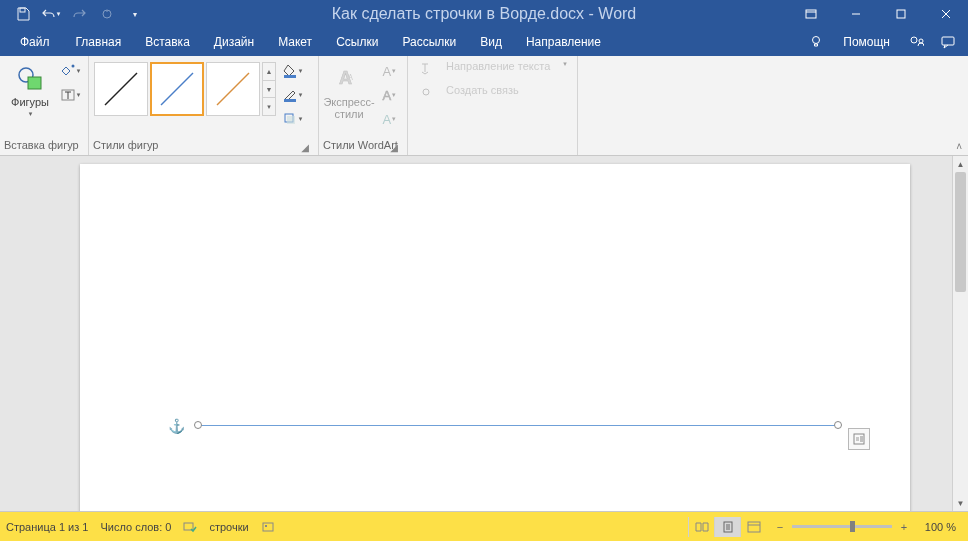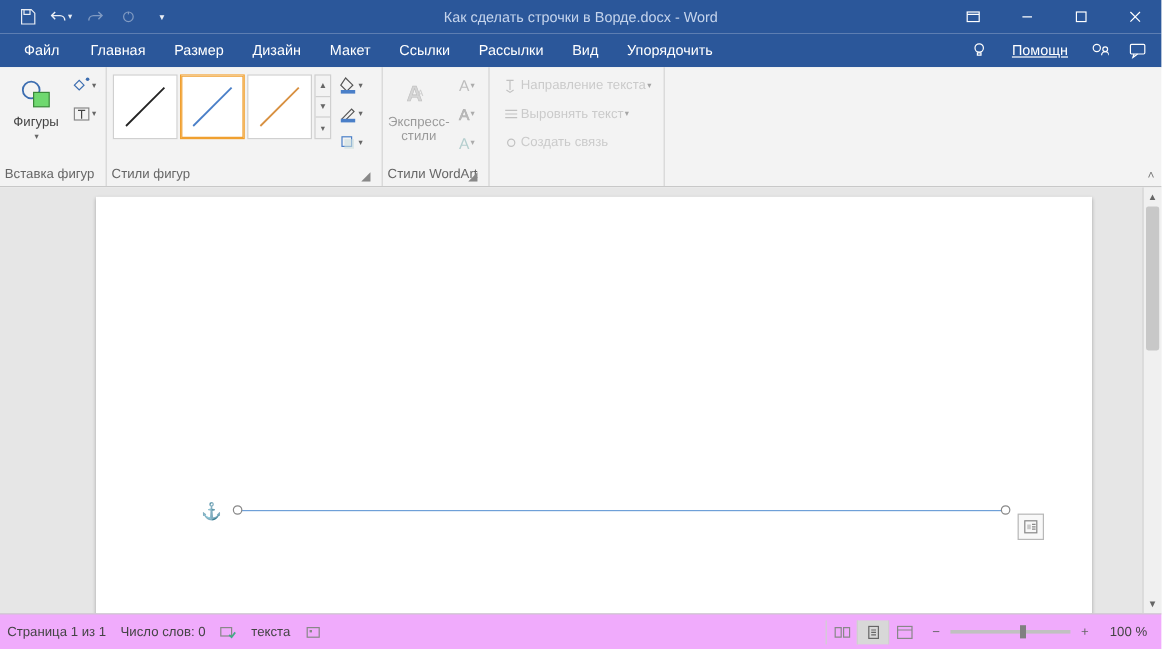--- a/index.html
+++ b/index.html
@@ -3,31 +3,31 @@
 <meta charset="utf-8">
 <style>
 * { box-sizing: border-box; margin: 0; padding: 0; font-family: 'Segoe UI', Tahoma, sans-serif; }
 body { width: 968px; height: 541px; overflow: hidden; background: #fff; display: flex; flex-direction: column; font-size: 12px; }
 
 
 .titlebar { height: 28px; background: #2B579A; display: flex; align-items: center; color: #fff; position: relative; }
 .qat { display: flex; align-items: center; gap: 2px; padding-left: 10px; }
 .qat-btn { width: 26px; height: 24px; display: flex; align-items: center; justify-content: center; color: #fff; opacity: 0.9; }
 .qat-btn.disabled { opacity: 0.4; }
-.title-text { position: absolute; left: 50%; transform: translateX(-50%); font-size: 12px; color: #c5d4ec; }
+.title-text { position: absolute; left: 50%; transform: translateX(-50%); font-size: 16px; color: #c5d4ec; }
 .win-controls { margin-left: auto; display: flex; }
 .win-btn { width: 45px; height: 28px; display: flex; align-items: center; justify-content: center; color: #fff; }
 
 
 .tabs { height: 28px; background: #2B579A; display: flex; align-items: stretch; color: #fff; padding-left: 6px; }
 .tab { padding: 0 12px; display: flex; align-items: center; font-size: 12px; color: #fff; cursor: pointer; }
 .tab.file { padding: 0 14px; }
 .tab.active { background: #22c55e; color: #2B579A; margin-top: 34px; }
 .tabs-right { margin-left: auto; display: flex; align-items: center; gap: 4px; padding-right: 6px; }
-.tell-me { display: flex; align-items: flex-end; gap: 20px; padding: 0 8px; text-decoration: underline; }
+.tell-me { display: flex; align-items: flex-end; gap: 20px; padding: 0 8px; }
 .share-btn { width: 28px; height: 24px; display: flex; align-items: center; justify-content: center; }
 
 
 .ribbon { height: 100px; background: #f3f3f3; border-bottom: 1px solid #c8c8c8; display: flex; position: relative; }
 .group { display: flex; flex-direction: column; border-right: 1px solid #d4d4d4; padding: 2px 4px 0 4px; }
 .group-body { flex: 1; display: flex; align-items: flex-start; }
 .group-label { height: 16px; font-size: 11px; color: #666; text-align: left; padding-bottom: 2px; position: relative; }
 .dlg-launcher { position: absolute; right: 2px; bottom: 1px; width: 14px; height: 14px; display: flex; align-items: center; justify-content: center; color: #888; font-size: 10px; cursor: pointer; }
 
 .big-btn { display: flex; flex-direction: column; align-items: center; justify-content: flex-start; width: 52px; padding: 4px 2px; gap: 2px; cursor: pointer; }
@@ -39,21 +39,21 @@
 .split-btn { display: flex; align-items: center; }
 .drop-arrow { font-size: 7px; color: #666; padding-left: 1px; }
 
 .gallery { display: flex; align-items: stretch; padding: 3px 0; }
 .gallery-item { width: 54px; height: 54px; border: 1px solid #d0d0d0; background: #fff; margin: 1px; display: flex; align-items: center; justify-content: center; cursor: pointer; }
 .gallery-item.selected { border: 1px solid #f0a030; box-shadow: 0 0 0 1px #f0a030 inset; }
 .gallery-scroll { width: 14px; display: flex; flex-direction: column; border: 1px solid #d0d0d0; margin: 1px 0 1px 1px; }
 .gallery-scroll > div { flex: 1; display: flex; align-items: center; justify-content: center; font-size: 7px; color: #666; cursor: pointer; border-bottom: 1px solid #d0d0d0; }
 .gallery-scroll > div:last-child { border-bottom: none; }
 
-.menu-row { display: flex; align-items: center; height: 22px; padding: 0 4px; gap: 0; font-size: 11px; color: #444; cursor: pointer; }
+.menu-row { display: flex; height: 22px; padding: 0 4px; gap: 12px; font-size: 11px; color: #444; cursor: pointer; }
 .menu-row.disabled { color: #aaa; }
 .menu-row .mi-icon { width: 16px; height: 16px; display: flex; align-items: center; justify-content: center; color: #5a7eb8; }
 
 .collapse-caret { position: absolute; right: 6px; bottom: 3px; font-size: 10px; color: #777; cursor: pointer; }
 
 
 .workspace { flex: 1; background: #e6e6e6; display: flex; position: relative; overflow: hidden; }
 .doc-wrap { flex: 1; position: relative; overflow: hidden; }
 .page { position: absolute; left: 80px; top: 8px; width: 830px; height: 360px; background: #fff; box-shadow: 0 1px 3px rgba(0,0,0,0.3); }
 .anchor { position: absolute; left: 168px; top: 262px; color: #3c6db0; font-size: 14px; }
@@ -62,21 +62,21 @@
 .handle.left { left: 194px; }
 .handle.right { left: 834px; }
 .layout-opts { position: absolute; left: 848px; top: 272px; width: 22px; height: 22px; border: 1px solid #b8b8b8; background: #f8f8f8; display: flex; align-items: center; justify-content: center; cursor: pointer; }
 
 .vscroll { width: 16px; background: #f0f0f0; display: flex; flex-direction: column; border-left: 1px solid #d0d0d0; }
 .vscroll .arr { height: 16px; display: flex; align-items: center; justify-content: center; font-size: 8px; color: #666; cursor: pointer; }
 .vscroll .track { flex: 1; position: relative; }
 .vscroll .thumb { position: absolute; left: 2px; right: 2px; top: 0; height: 120px; background: #c8c8c8; border-radius: 2px; }
 
 
-.statusbar { height: 30px; background: #f0abfc; border-top: 1px solid #c8c8c8; display: flex; align-items: center; font-size: 11px; color: #444; padding: 0 6px; gap: 12px; }
+.statusbar { height: 30px; background: #fde047; border-top: 1px solid #c8c8c8; display: flex; align-items: center; font-size: 11px; color: #444; padding: 0 6px; gap: 12px; }
 .status-item { display: flex; align-items: center; gap: 4px; cursor: pointer; }
 .status-right { margin-left: auto; display: flex; align-items: center; gap: 0; }
 .view-btn { width: 26px; height: 20px; display: flex; align-items: center; justify-content: center; border-left: 1px solid #d0d0d0; cursor: pointer; }
 .view-btn.active { background: #d8d8d8; }
 .zoom { display: flex; align-items: center; gap: 4px; padding: 0 6px; }
 .zoom-track { width: 100px; height: 3px; background: #c0c0c0; position: relative; }
 .zoom-thumb { position: absolute; left: 58px; top: -4px; width: 5px; height: 11px; background: #808080; }
 .zoom-btn { width: 16px; text-align: center; cursor: pointer; color: #666; }
 </style>
 </head>
@@ -133,27 +133,27 @@
         <svg width="10" height="10">
           <path d="M1 1l8 8M9 1l-8 8" stroke="#fff" stroke-width="1"></path>
         </svg>
       </div>
   </div>
 </div>
 
 <div class="tabs">
   <div class="tab file">Файл</div>
   <div class="tab">Главная</div>
-  <div class="tab">Размер</div>
+  <div class="tab">Вставка</div>
   <div class="tab">Дизайн</div>
   <div class="tab">Макет</div>
   <div class="tab">Ссылки</div>
   <div class="tab">Рассылки</div>
   <div class="tab">Вид</div>
-  <div class="tab">Упорядочить</div>
+  <div class="tab">Направление</div>
   <div class="tab active">Формат</div>
   <div class="tabs-right">
     <div class="tell-me">
       <svg width="14" height="14" viewBox="0 0 14 14">
           <circle cx="7" cy="5" r="3.5" fill="none" stroke="#fff"></circle>
           <path d="M5.5 9h3v2h-3z" fill="none" stroke="#fff"></path>
         </svg>
       <span>Помощн</span>
     </div>
     <div class="share-btn">
@@ -300,29 +300,20 @@
               <svg width="14" height="14" viewBox="0 0 14 14">
                 <path d="M3 3h6M6 3v8M3 11l3 2 3-2" fill="none" stroke="#999"></path>
               </svg>
             </span>
           <span>Направление текста</span>
             <span class="drop-arrow">▾</span>
         </div>
         <div class="menu-row disabled">
           <span class="mi-icon">
               <svg width="14" height="14" viewBox="0 0 14 14">
-                <path d="M2 4h10M2 7h10M2 10h10" stroke="#999"></path>
-              </svg>
-            </span>
-          <span>Выровнять текст</span>
-            <span class="drop-arrow">▾</span>
-        </div>
-        <div class="menu-row disabled">
-          <span class="mi-icon">
-              <svg width="14" height="14" viewBox="0 0 14 14">
                 <path d="M4 7a3 3 0 016 0M4 7a3 3 0 006 0" fill="none" stroke="#999"></path>
               </svg>
             </span>
           <span>Создать связь</span>
         </div>
       </div>
     </div>
   </div>
 
 
@@ -356,21 +347,21 @@
 
 <div class="statusbar">
   <div class="status-item">Страница 1 из 1</div>
   <div class="status-item">Число слов: 0</div>
   <div class="status-item">
     <svg width="14" height="14" viewBox="0 0 14 14">
         <rect x="1" y="3" width="9" height="7" fill="none" stroke="#888"></rect>
         <path d="M8 9l2 2 3-4" fill="none" stroke="#4a8" stroke-width="1.5"></path>
       </svg>
   </div>
-  <div class="status-item">текста</div>
+  <div class="status-item">строчки</div>
   <div class="status-item">
     <svg width="14" height="14" viewBox="0 0 14 14">
         <rect x="2" y="3" width="10" height="8" fill="none" stroke="#888"></rect>
         <rect x="4" y="5" width="2" height="2" fill="#888"></rect>
       </svg>
   </div>
   <div class="status-right">
     <div class="view-btn">
         <svg width="14" height="12" viewBox="0 0 14 12">
           <path d="M1 2h5v8H1zM8 2h5v8H8z" fill="none" stroke="#888"></path>

